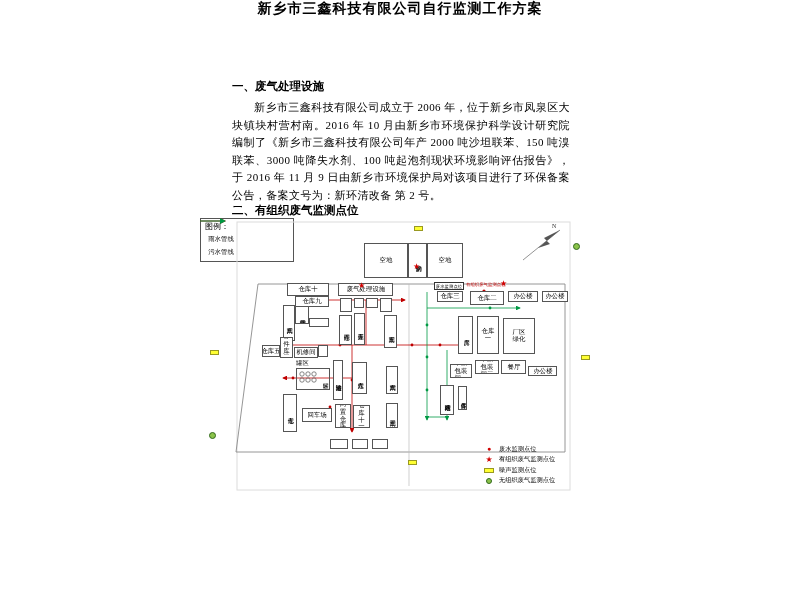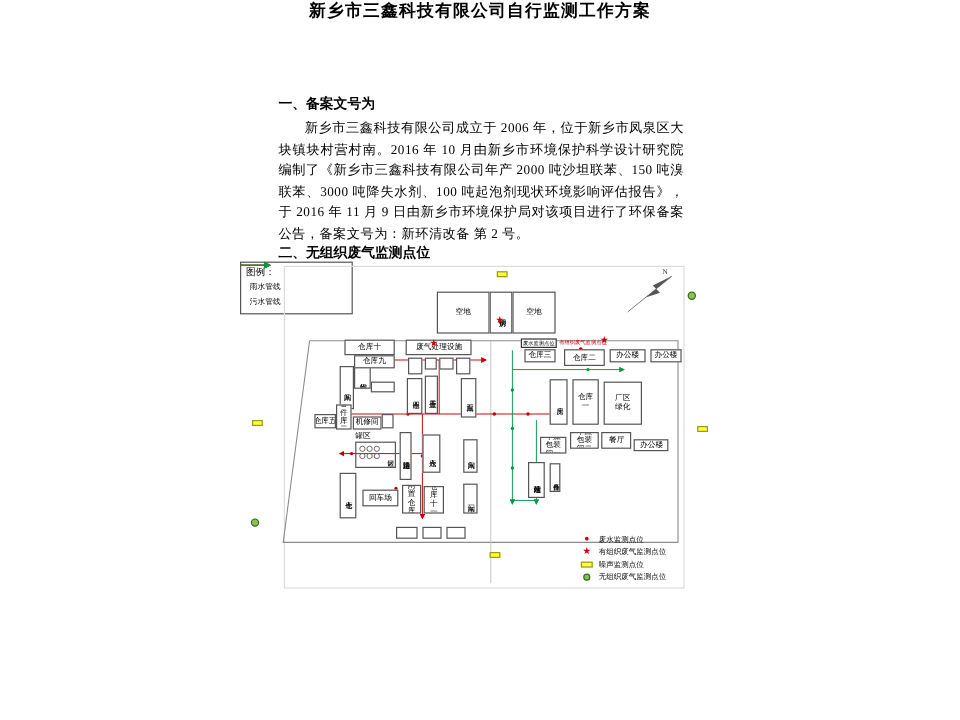--- a/index.html
+++ b/index.html
@@ -41,23 +41,23 @@
   .pt-dot{color:#d00000;font-size:7px;line-height:7px;}
   .pt-star{color:#d00000;font-size:8px;line-height:8px;}
   .pt-noise{width:10px;height:5px;background:#ffff33;border:1px solid #999922;box-sizing:border-box;}
   .pt-fug{width:6px;height:6px;border-radius:50%;background:#8bc34a;border:1px solid #33691e;box-sizing:border-box;}
   .pt-label{display:inline-block;font-size:8px;transform:scale(0.78);transform-origin:left center;white-space:nowrap;}
 </style>
 </head>
 <body>
 
 <div class="abs doc-title">新乡市三鑫科技有限公司自行监测工作方案</div>
-<div class="abs h1">一、备案文号为</div>
+<div class="abs h1">一、废气处理设施</div>
 <div class="abs para">新乡市三鑫科技有限公司成立于 2006 年，位于新乡市凤泉区大块镇块村营村南。2016 年 10 月由新乡市环境保护科学设计研究院编制了《新乡市三鑫科技有限公司年产 2000 吨沙坦联苯、150 吨溴联苯、3000 吨降失水剂、100 吨起泡剂现状环境影响评估报告》，于 2016 年 11 月 9 日由新乡市环境保护局对该项目进行了环保备案公告，备案文号为：新环清改备 第 2 号。</div>
-<div class="abs h2">二、无组织废气监测点位</div>
+<div class="abs h2">二、有组织废气监测点位</div>
 
 <div class="abs" id="plan">
 
   <svg width="410" height="285" viewBox="0 0 410 285">
     <defs>
       <marker id="ra" markerWidth="6" markerHeight="6" refX="5" refY="3" orient="auto">
           <path d="M0,0L6,3L0,6Z" fill="#c00000"></path>
         </marker>
       <marker id="ga" markerWidth="6" markerHeight="6" refX="5" refY="3" orient="auto">
           <path d="M0,0L6,3L0,6Z" fill="#009944"></path>

